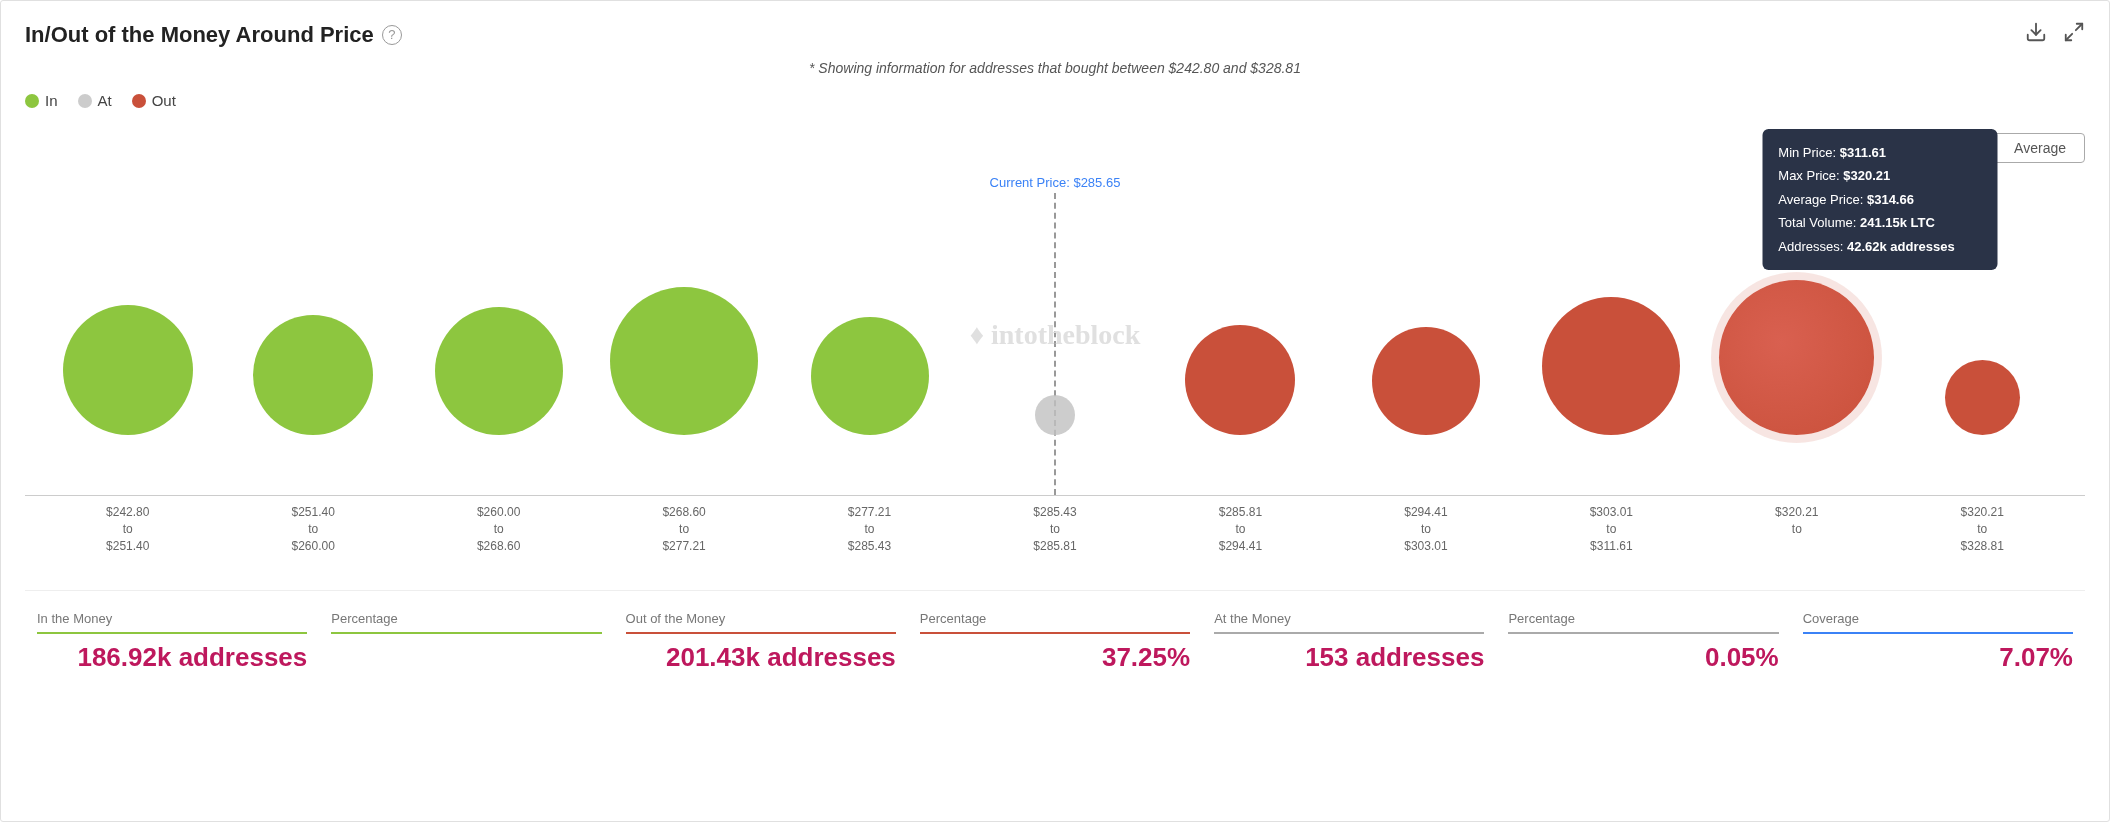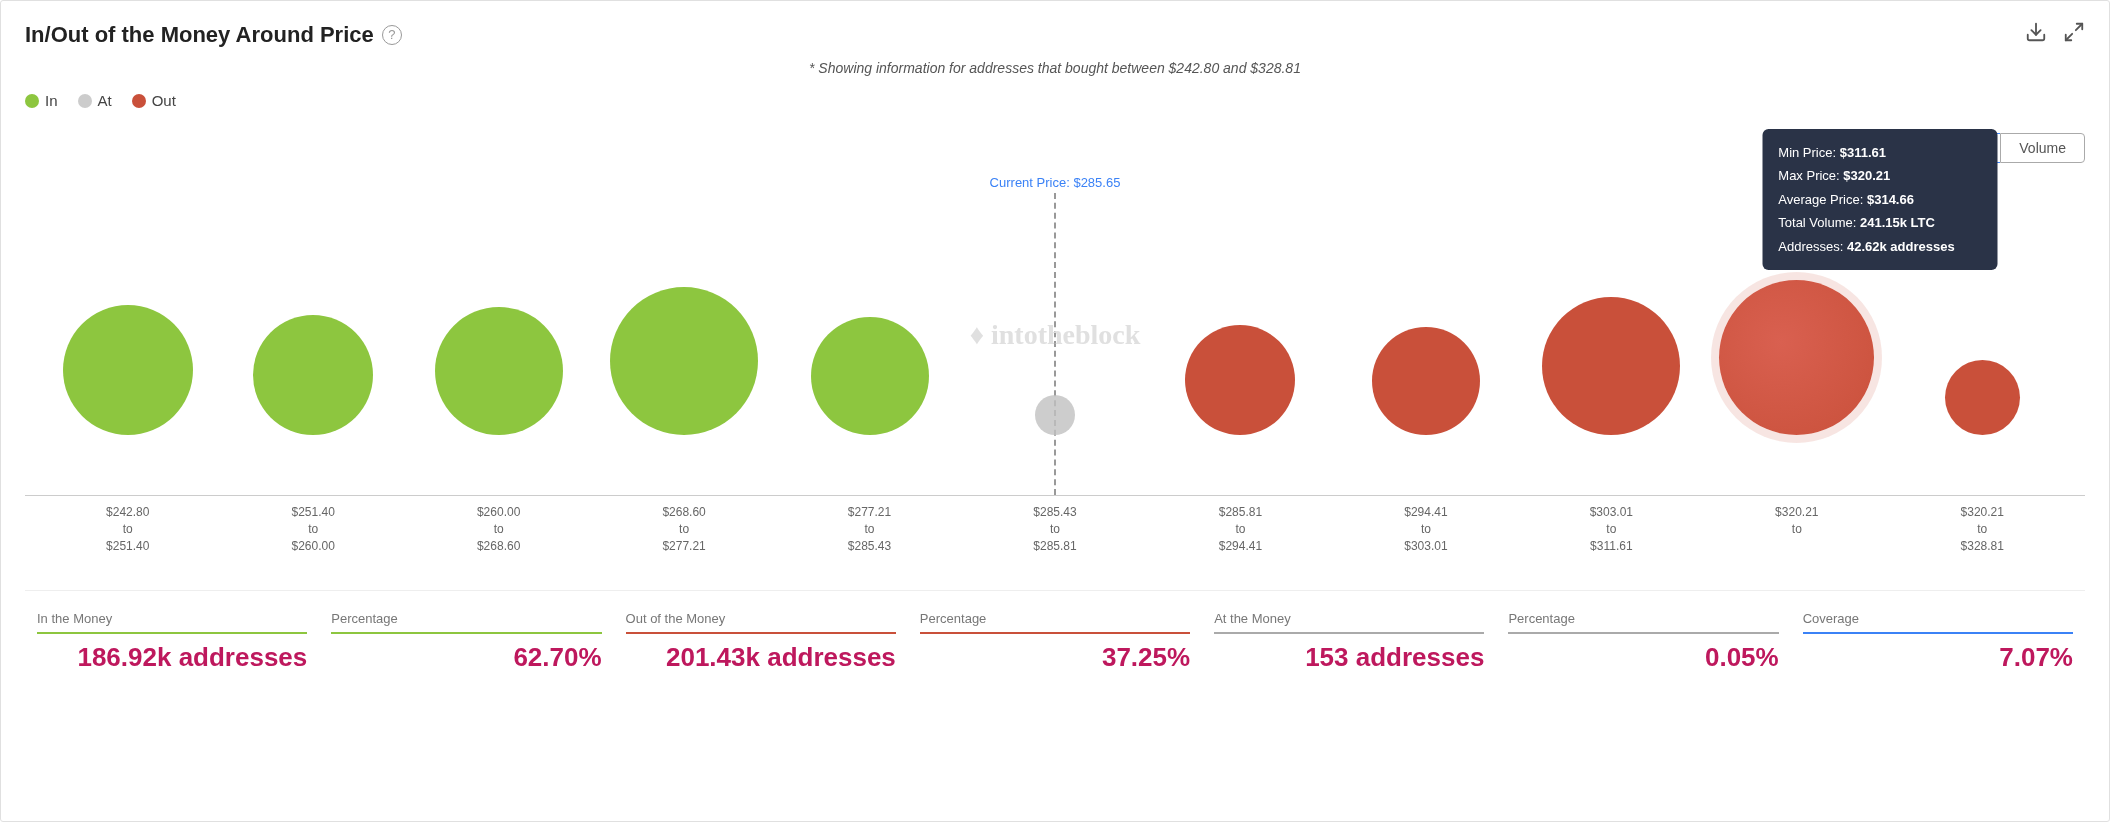--- a/index.html
+++ b/index.html
@@ -282,21 +282,21 @@
       <span>At</span>
     </div>
     <div class="legend-item">
       <div class="legend-dot dot-red"></div>
       <span>Out</span>
     </div>
   </div>
 
   <div class="toggle-buttons">
     <button class="toggle-btn active">Addresses</button>
-    <button class="toggle-btn">Volume</button>
+    <button class="toggle-btn">Average</button>
   </div>
 
   <div class="chart-area">
     <div class="current-price-label" style="left: calc(100% * 5.5 / 11); transform: translateX(-50%);">Current Price: $285.65</div>
     <div class="current-price-line" style="left: calc(100% * 5.5 / 11); top: 18px;"></div>
 
     <div class="watermark">
       ♦ intotheblock
     </div>
 
@@ -388,21 +388,20 @@
     <div class="axis-label">$320.21<br>to<br>$328.81</div>
   </div>
 
   <div class="stats-row">
     <div class="stat-block">
       <div class="stat-label green">In the Money</div>
       <div class="stat-value">186.92k addresses</div>
     </div>
     <div class="stat-block">
       <div class="stat-label green">Percentage</div>
-      <div class="stat-value">62.70%</div>
     </div>
     <div class="stat-block">
       <div class="stat-label red">Out of the Money</div>
       <div class="stat-value">201.43k addresses</div>
     </div>
     <div class="stat-block">
       <div class="stat-label red">Percentage</div>
       <div class="stat-value">37.25%</div>
     </div>
     <div class="stat-block">

